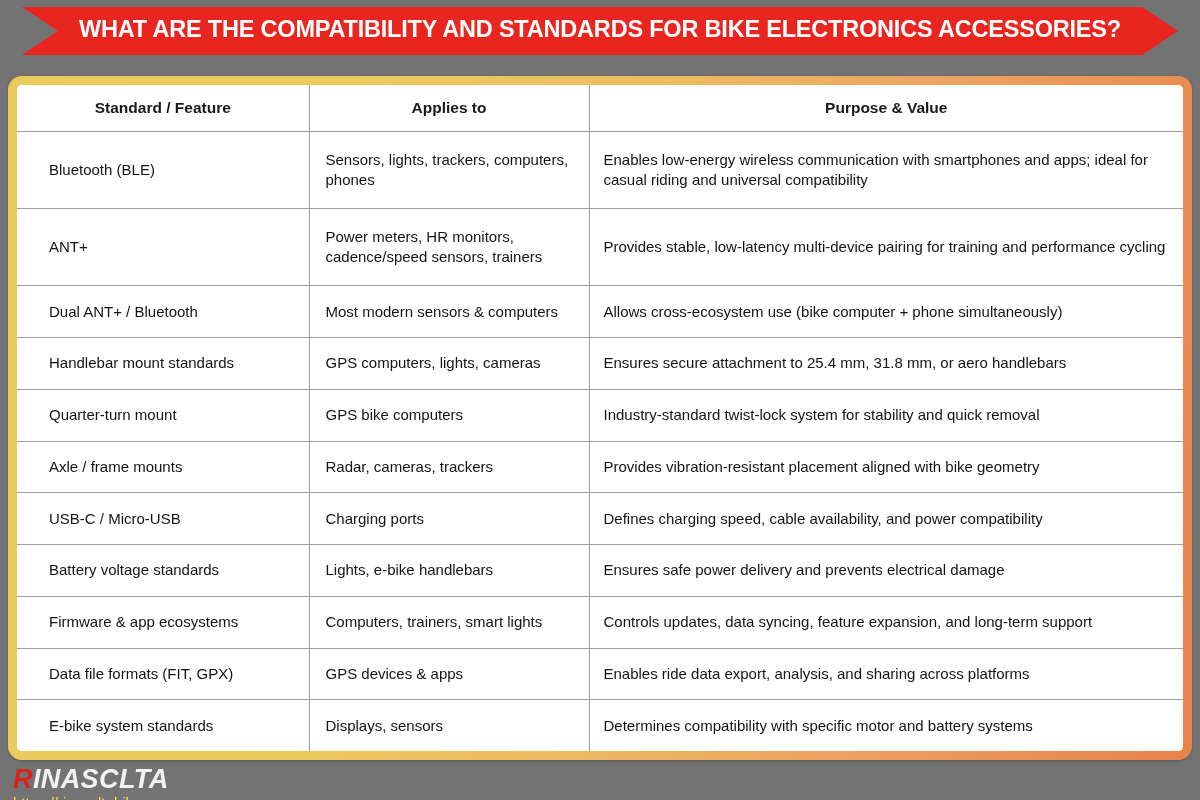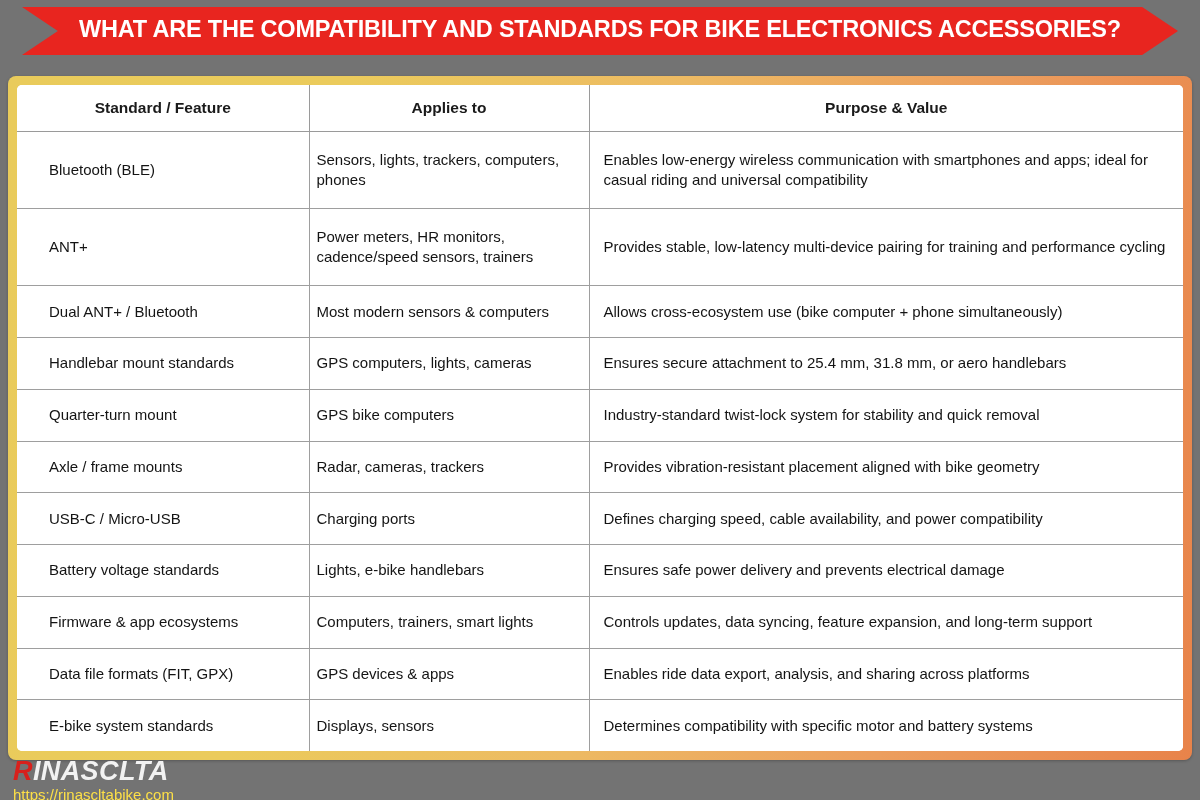--- a/index.html
+++ b/index.html
@@ -58,21 +58,21 @@
     white-space: nowrap;
   }
 
   
   .card {
     position: absolute;
     left: 8px;
     top: 76px;
     width: 1184px;
     height: 684px;
-    border-radius: 8px;
+    border-radius: 14px;
     background: linear-gradient(100deg, #E9CB5B 0%, #EBCB5C 26%, #EDBA63 52%, #EC9E5E 76%, #E8834A 100%);
     padding: 9px;
     box-sizing: border-box;
     box-shadow: 0 1px 3px rgba(0,0,0,0.25);
   }
   .card-inner {
     width: 100%;
     height: 100%;
     background: #FFFFFF;
     border-radius: 5px;
@@ -112,40 +112,40 @@
     padding: 10px 12px 10px 14px;
     border-bottom: 1.3px solid #9E9E9E;
     border-right: 1.3px solid #9E9E9E;
     vertical-align: middle;
     background: #FFFFFF;
   }
   table.data td:last-child { border-right: none; }
   table.data tr:last-child td { border-bottom: none; }
 
   table.data td.col-a { padding-left: 32px; }
-  table.data td.col-b { padding-left: 7px; }
+  table.data td.col-b { padding-left: 16px; }
   table.data td.col-c { padding-left: 14px; padding-right: 14px; }
 
   
   .footer {
     position: absolute;
     left: 13px;
     bottom: 2px;
     width: 420px;
     height: 48px;
   }
   .logo {
     font-family: "Liberation Sans", sans-serif;
     font-style: italic;
     font-weight: bold;
     font-size: 27px;
     letter-spacing: 0.4px;
     line-height: 1;
     white-space: nowrap;
-    margin: 8px 0 2px 0;
+    margin: 16px 0 2px 0;
   }
   .logo .mark { color: #D8201C; }
   .logo .word { color: #F2F2F2; }
   .site-url {
     font-family: "Liberation Sans", sans-serif;
     font-size: 15px;
     color: #fde047;
     line-height: 1;
     white-space: nowrap;
   }

